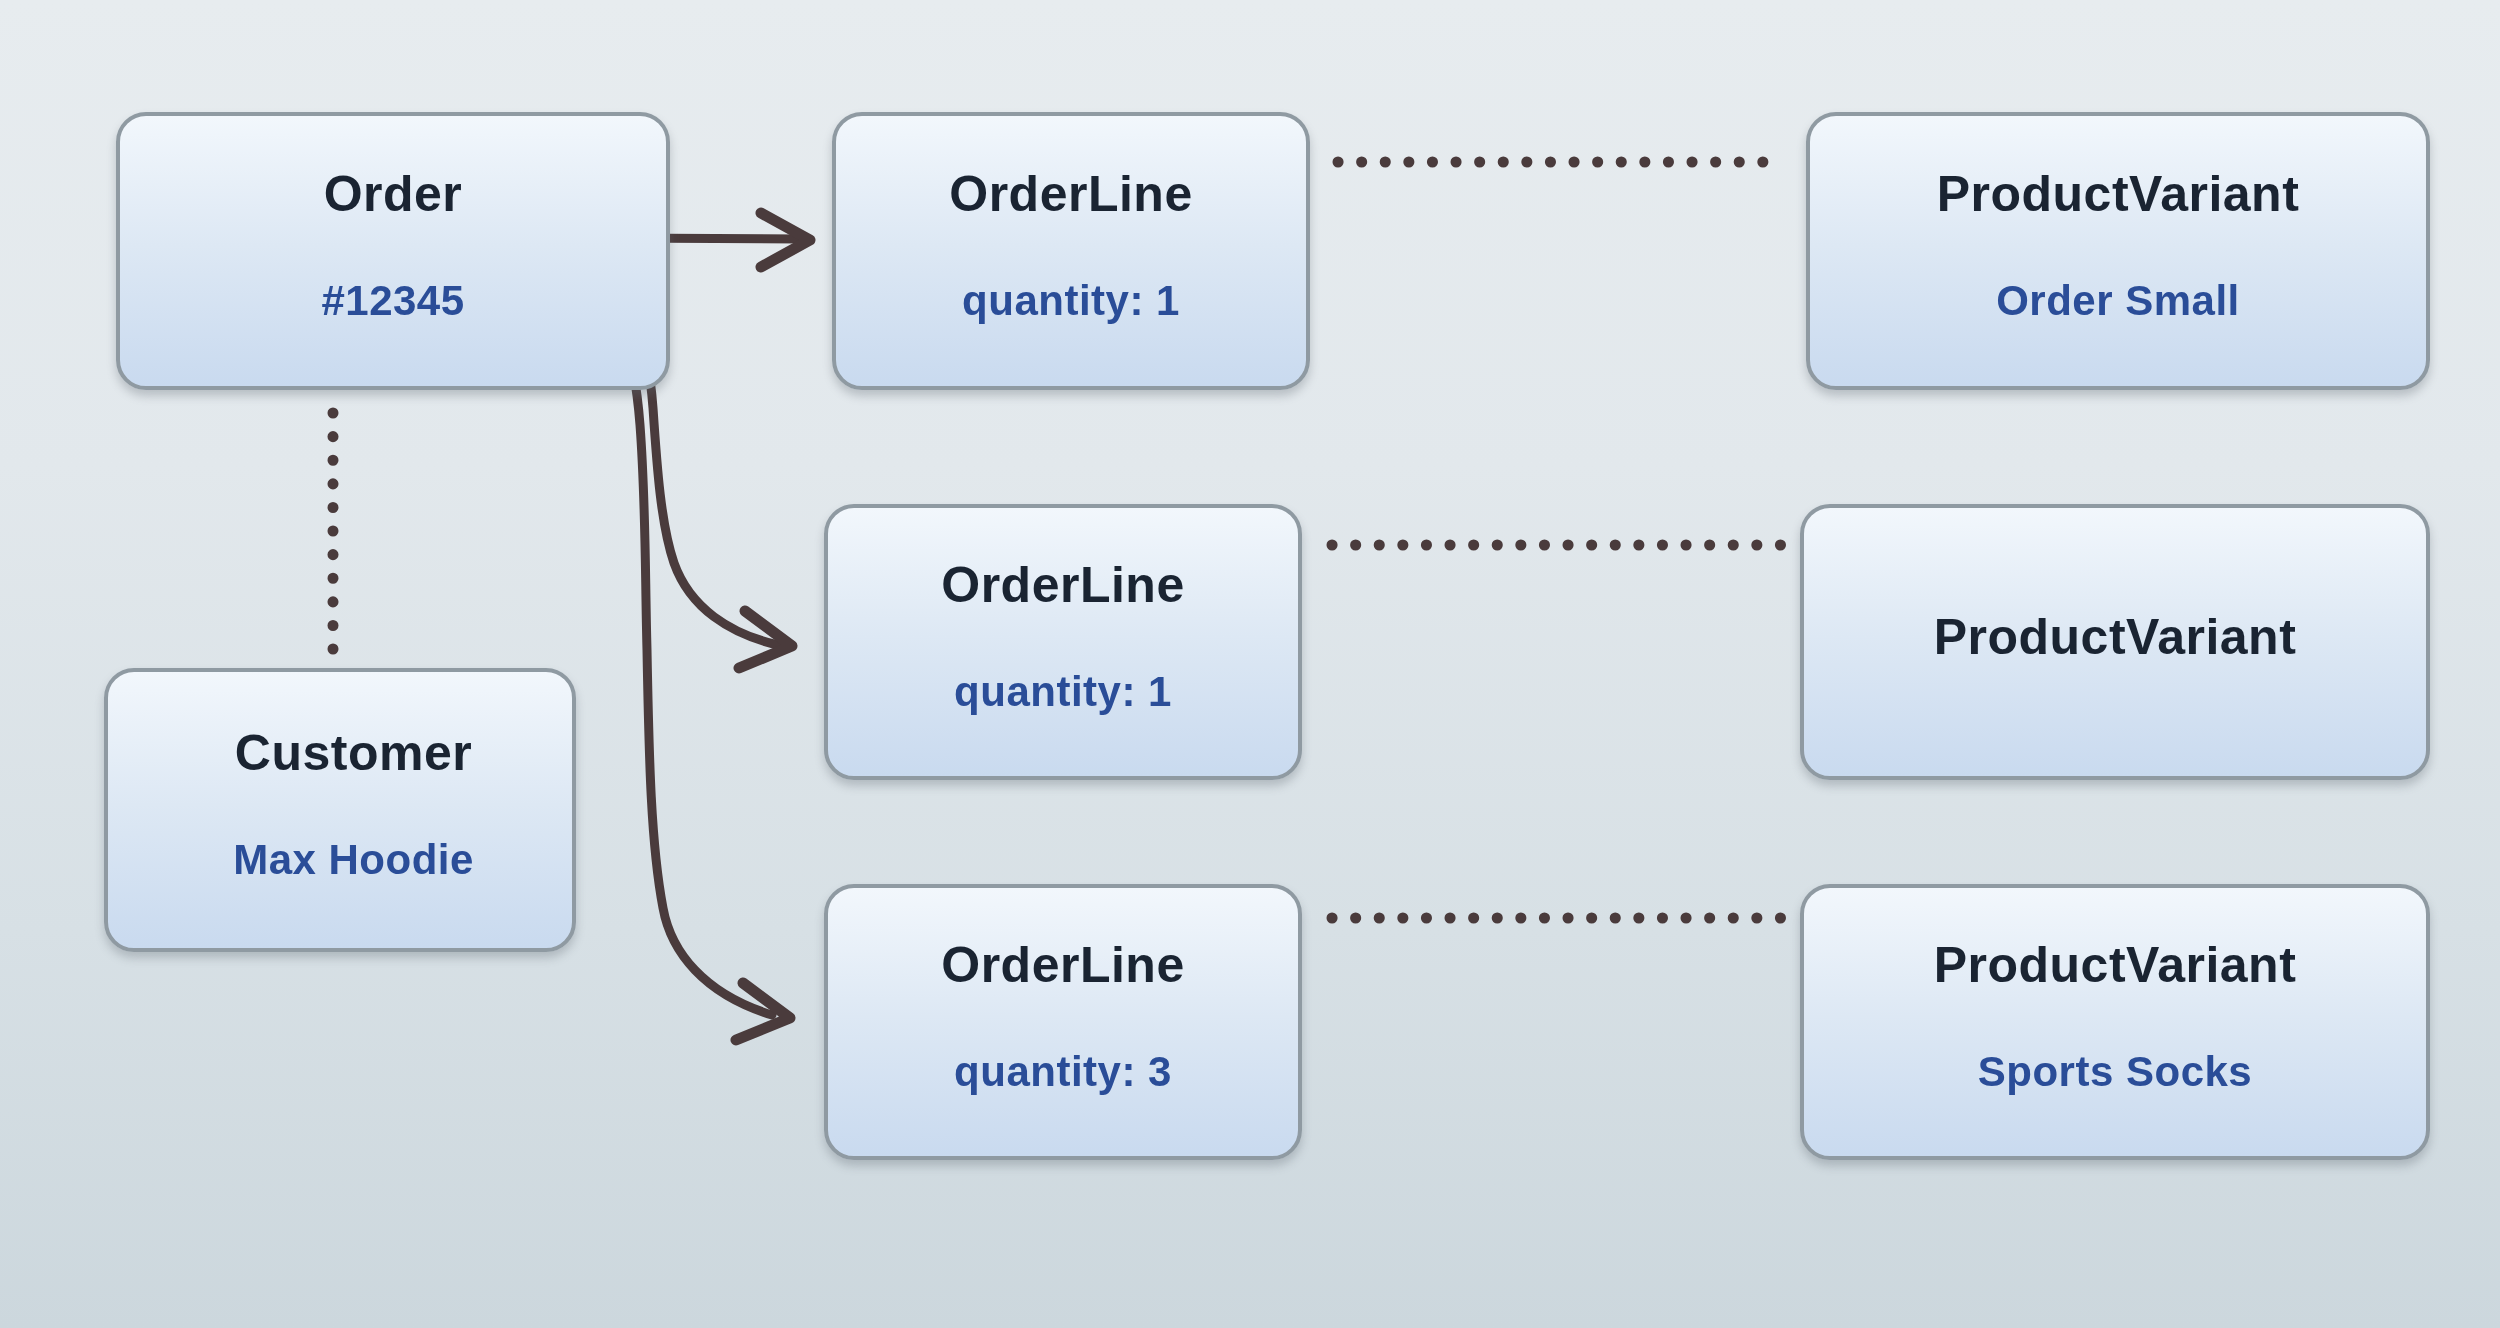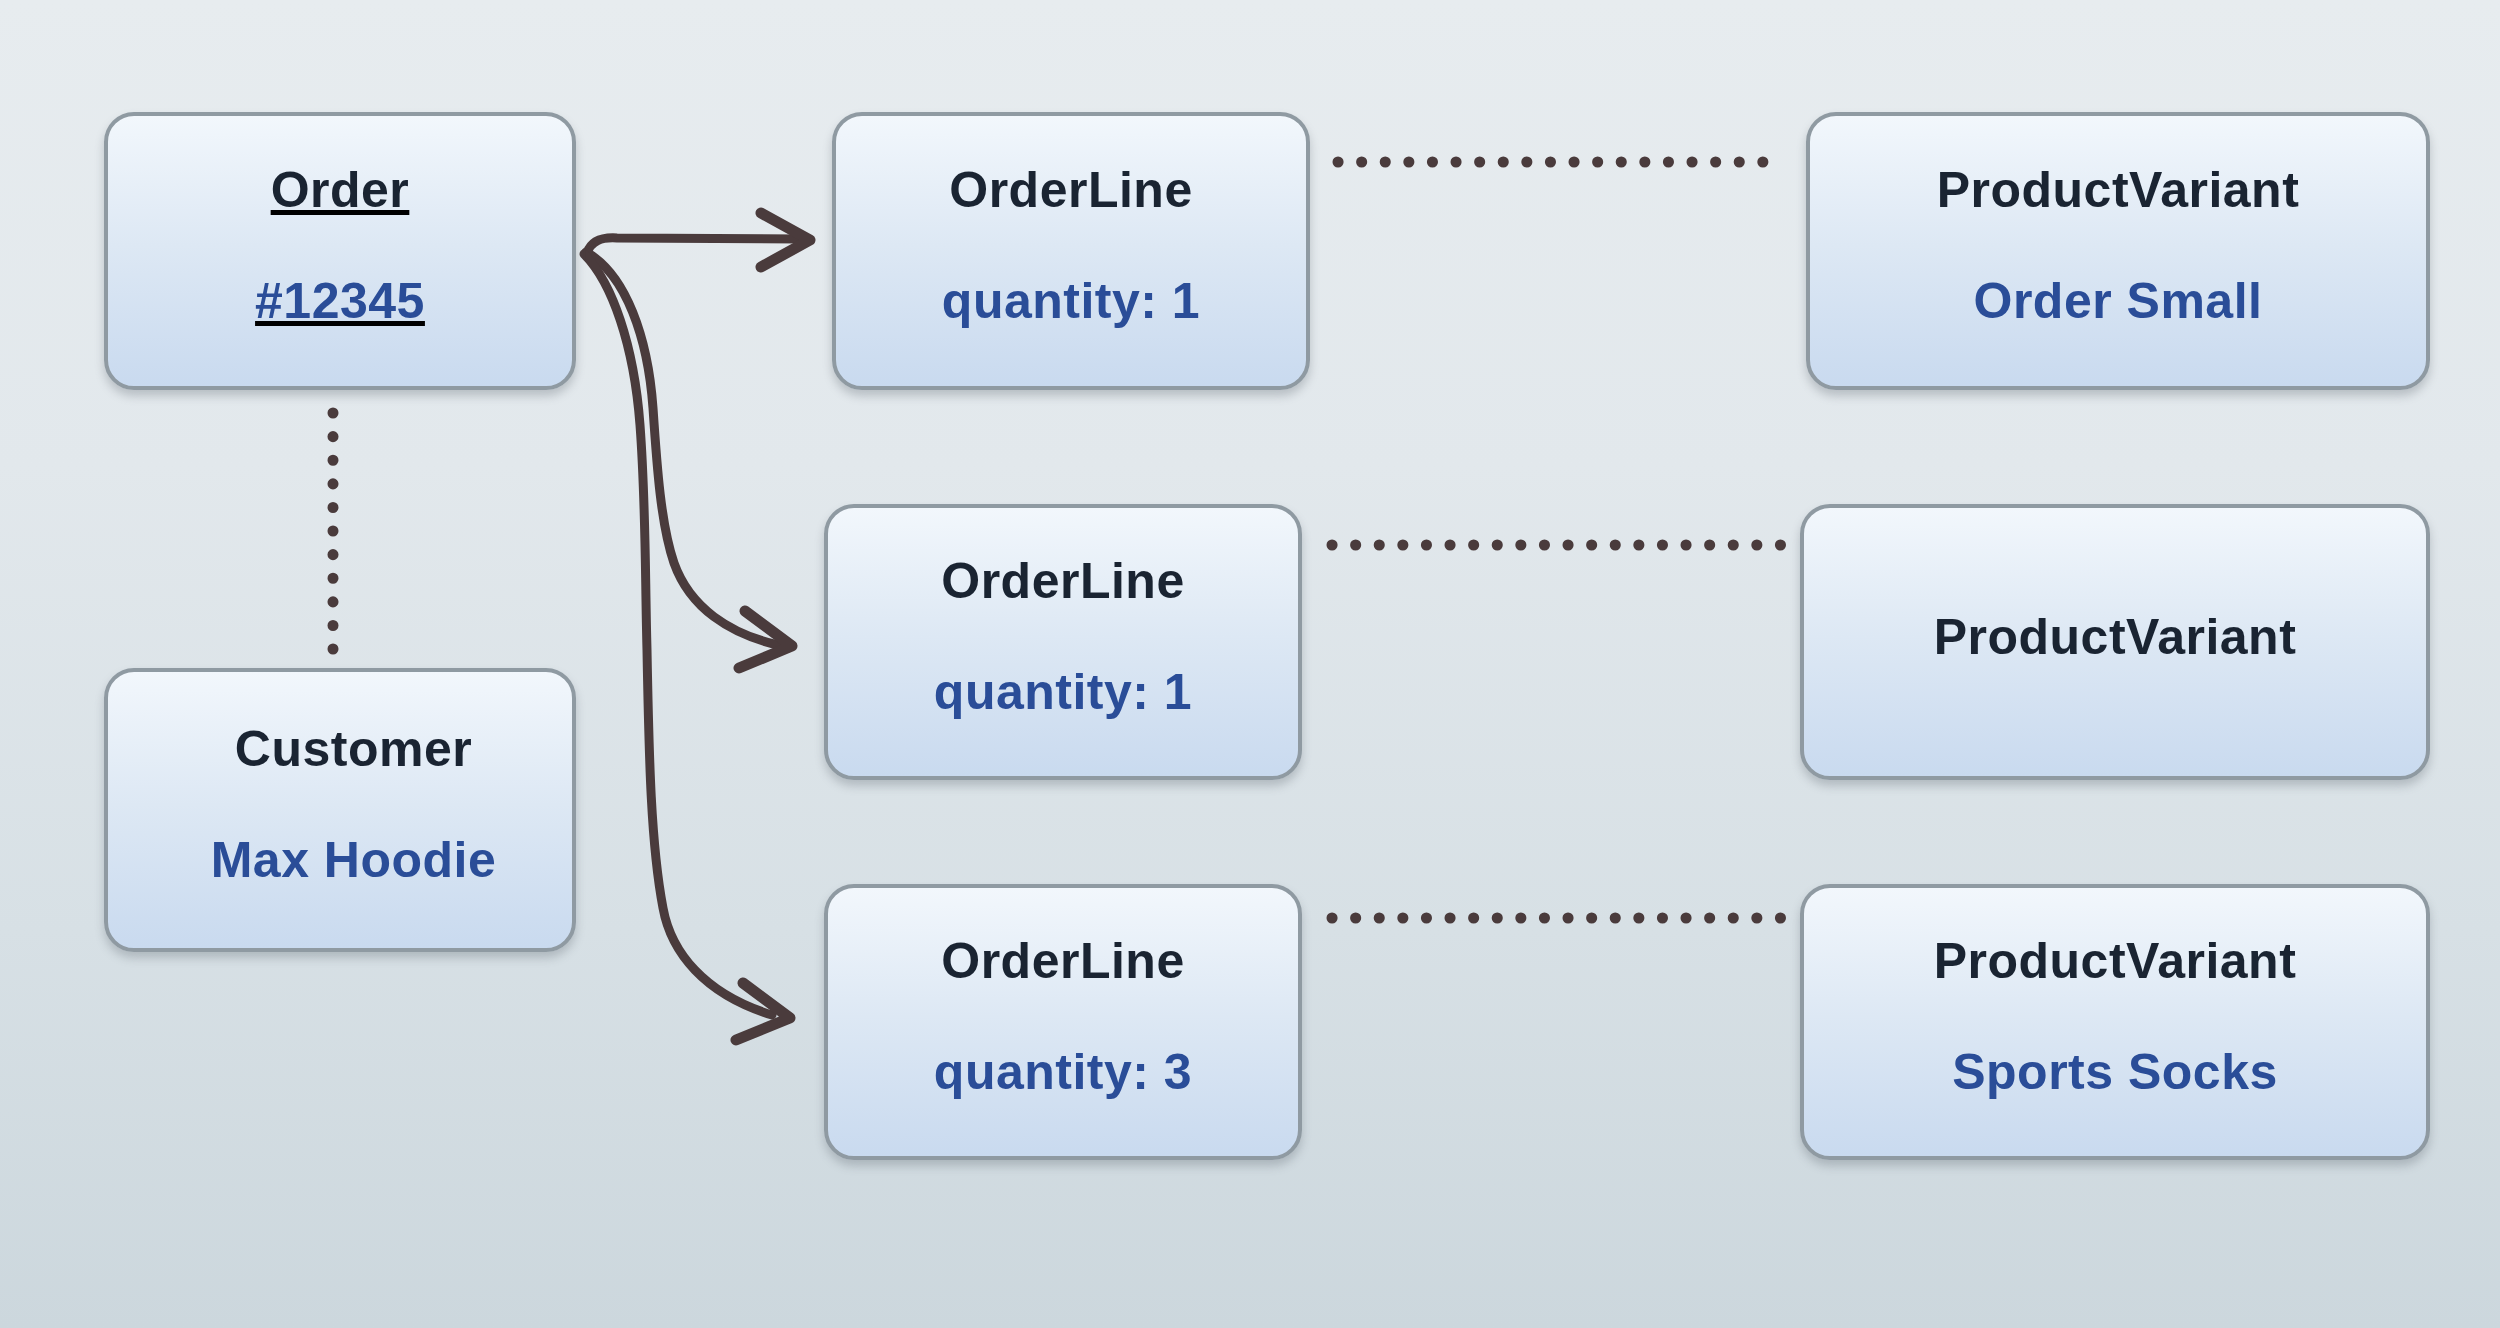--- a/index.html
+++ b/index.html
@@ -57,21 +57,21 @@
     text-align: center;
   }
   .node-title {
     font-size: 50px;
     font-weight: bold;
     line-height: 1.1;
     color: var(--title-text, #1a2432);
     letter-spacing: 0.5px;
   }
   .node-value {
-    font-size: 50px;
+    font-size: 42px;
     font-weight: bold;
     line-height: 1.1;
     color: var(--value-text, #2a4d98);
     letter-spacing: 0.5px;
   }
 </style>
 </head>
 <body>
 
 <svg id="connector-layer" viewBox="0 0 2500 1328" xmlns="http://www.w3.org/2000/svg" aria-hidden="true">
@@ -93,21 +93,21 @@
 
   <line class="edge-dotted" x1="333" y1="413" x2="333" y2="649"></line>
 
   <line class="edge-dotted" x1="1338" y1="162" x2="1779" y2="162"></line>
 
   <line class="edge-dotted" x1="1332" y1="545" x2="1782" y2="545"></line>
 
   <line class="edge-dotted" x1="1332" y1="918" x2="1782" y2="918"></line>
 </svg>
 
-<div class="node" style="left:104px; top:112px; width:472px; height:278px;text-decoration:underline;">
+<div class="node" style="left:116px; top:112px; width:554px; height:278px;">
   <div class="node-title">Order</div>
   <div class="node-value">#12345</div>
 </div>
 
 <div class="node" style="left:104px; top:668px; width:472px; height:284px;padding-left:27px;">
   <div class="node-title">Customer</div>
   <div class="node-value">Max Hoodie</div>
 </div>
 
 <div class="node" style="left:832px; top:112px; width:478px; height:278px;">

